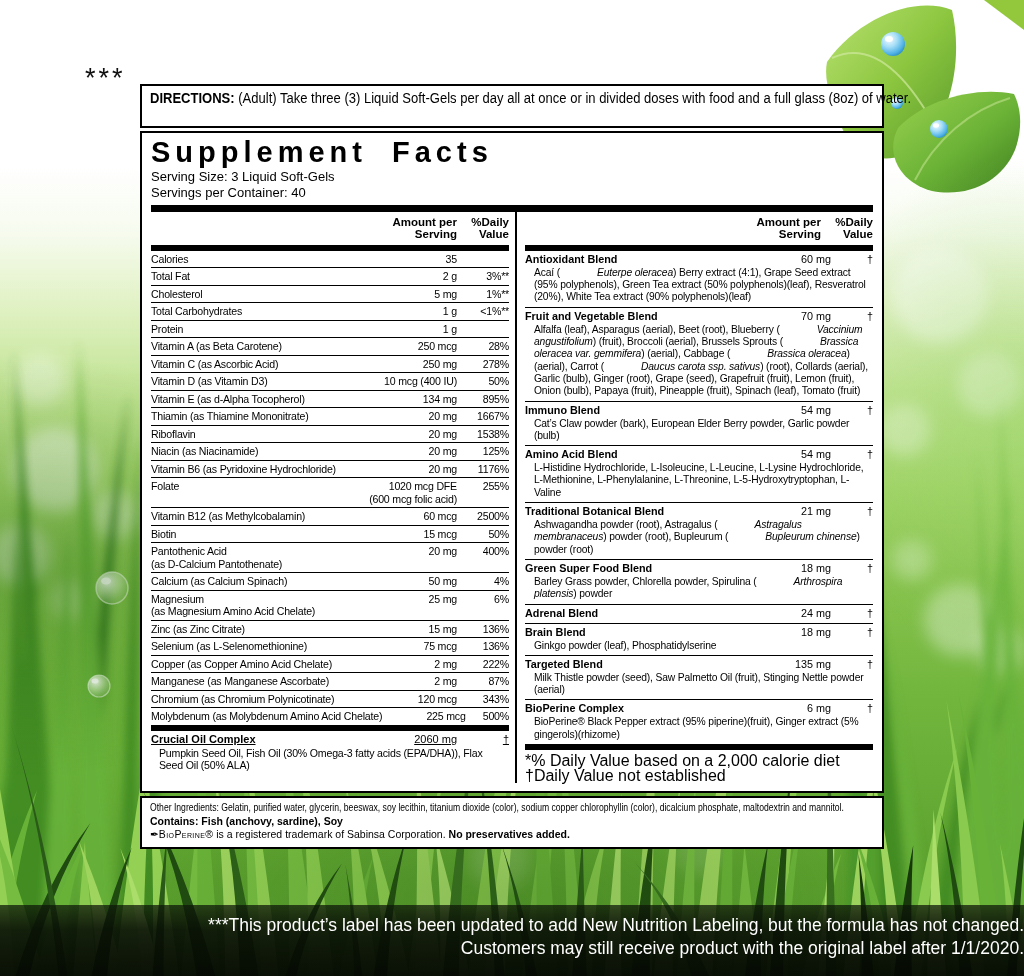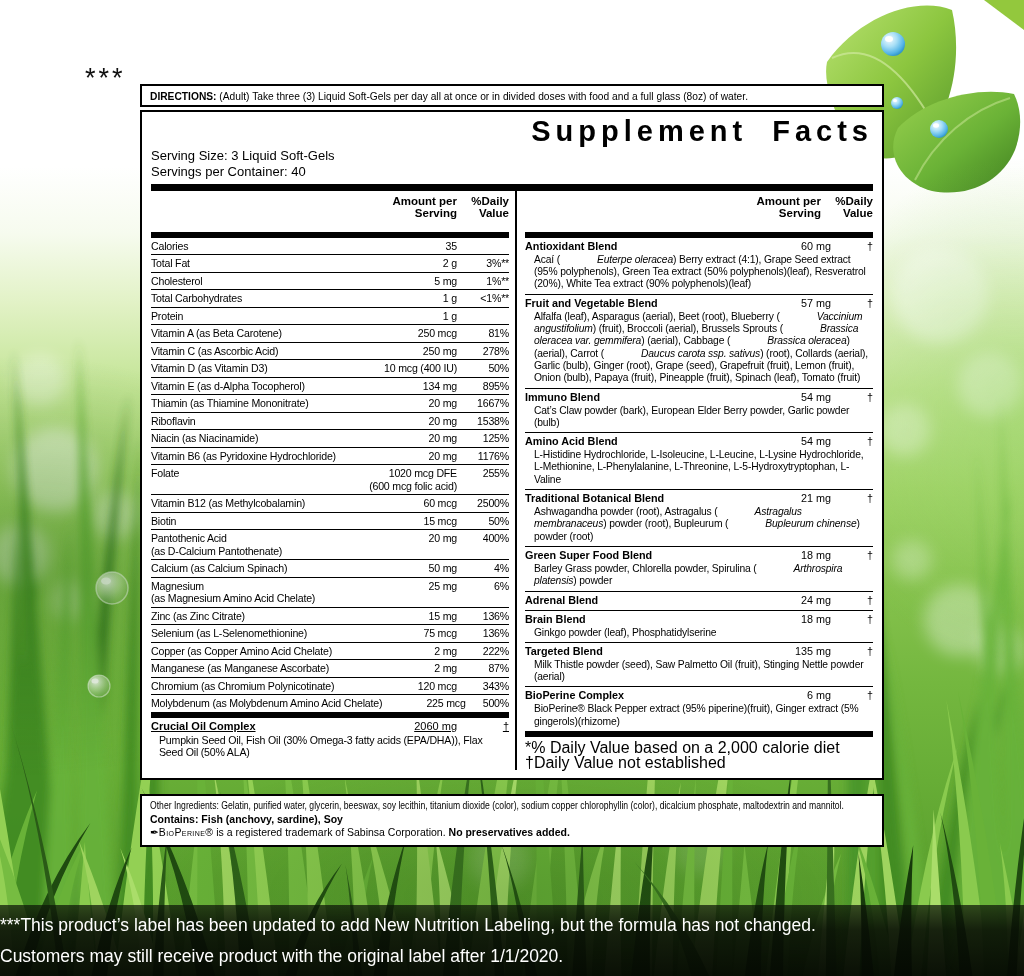--- a/index.html
+++ b/index.html
@@ -9,31 +9,31 @@
       #c2e494 40%,#a2d469 50%,#86c24d 60%,#74b73f 70%,#67ad36 80%,#5ba02e 90%,#55982b 100%);}
   .tint{position:absolute;inset:0;pointer-events:none;
     background:
       radial-gradient(ellipse 420px 300px at 3% 58%,rgba(43,104,22,.38),transparent 70%),
       radial-gradient(ellipse 300px 360px at 99% 42%,rgba(150,210,100,.45),transparent 70%),
       radial-gradient(ellipse 500px 200px at 50% 92%,rgba(40,90,20,.25),transparent 75%);}
   #bg-svg{position:absolute;left:0;top:0;z-index:0;}
   .asterisks{position:absolute;left:85px;top:63px;z-index:3;font-size:27px;letter-spacing:3px;color:#111;}
   
   .label-wrap{position:absolute;left:140px;top:84px;width:744px;z-index:3;color:#000;}
-  .dirbox{background:#fff;border:2px solid #000;padding:4px 8px 3px;font-size:11px;white-space:nowrap;}
+  .dirbox{background:#fff;border:2px solid #000;padding:4px 8px 20px;font-size:14px;white-space:nowrap;}
   .squeeze{display:inline-block;transform:scaleX(.93);transform-origin:0 50%;white-space:nowrap;}
   .squeeze2{display:inline-block;transform:scaleX(.82);transform-origin:0 50%;white-space:nowrap;}
   .mainbox{background:#fff;border:2.5px solid #000;margin-top:3px;padding:4px 9px 8px;}
-  .sf-title{font-size:29px;font-weight:900;letter-spacing:5px;word-spacing:12px;line-height:1.1;text-align:right;}
+  .sf-title{font-size:29px;font-weight:900;letter-spacing:5px;word-spacing:12px;line-height:1.1;}
   .serv{font-size:13px;line-height:16px;}
   .bar{height:7px;background:#000;margin-top:4px;}
   .cols{display:flex;}
   .col-left{width:358px;padding-right:6px;border-right:2px solid #000;}
   .col-right{flex:1;padding-left:8px;}
-  .hdr{display:flex;justify-content:flex-end;font-weight:bold;font-size:11.5px;line-height:12.5px;padding:4px 0 12px;}
+  .hdr{display:flex;justify-content:flex-end;font-weight:bold;font-size:11.5px;line-height:12.5px;padding:4px 0 4px;}
   .hdr .h-amt{width:104px;text-align:right;}
   .hdr .h-dv{width:52px;text-align:right;}
   .bar2{height:6px;background:#000;}
   .rows .row{display:flex;padding:2px 0;font-size:10.6px;line-height:12.5px;letter-spacing:-.2px;}
   .rows .row + .row{border-top:1.5px solid #000;}
   .row .nm{flex:1;overflow:visible;}
   .row .nm span{white-space:nowrap;display:block;}
   .row .amt{width:100px;text-align:right;}
   .row .amt div{white-space:nowrap;}
   .row .dv{width:52px;text-align:right;white-space:nowrap;}
@@ -45,29 +45,29 @@
   .oil .bdesc{padding:1px 0 2px 8px;font-size:10.6px;line-height:12.5px;letter-spacing:-.2px;}
   .blends .brow{padding:2px 0 3px;font-size:10.8px;}
   .blends .brow + .brow{border-top:1.5px solid #000;}
   .bhead{display:flex;line-height:13px;justify-content:center;}
   .bhead .nm{flex:1;font-weight:bold;}
   .bhead .amt{width:70px;text-align:right;white-space:nowrap;}
   .bhead .dv{width:42px;text-align:right;}
   .bdesc{padding:1px 0 0 9px;font-size:10.3px;line-height:12.3px;letter-spacing:-.15px;}
   .bdesc i{font-style:italic;padding-left:37px;}
   .footnotes{padding-top:4px;font-size:16px;line-height:14.5px;}
-  .otherbox{background:#fff;border:2.5px solid #000;margin-top:14px;padding:3px 8px 5px;font-size:10.5px;line-height:13.5px;}
+  .otherbox{background:#fff;border:2.5px solid #000;margin-top:3px;padding:3px 8px 5px;font-size:10.5px;line-height:13.5px;}
   .otherbox .bold{font-weight:bold;}
   .tm-brand{font-variant:small-caps;letter-spacing:.4px;}
   
   .banner{position:absolute;left:0;top:905px;width:1024px;height:71px;z-index:2;
     background:linear-gradient(180deg,rgba(13,22,8,.72) 0%,rgba(8,14,5,.9) 35%,rgba(4,8,2,.96) 100%);
-    color:#fff;text-align:left;}
+    color:#fff;text-align:right;}
   .banner .l1{margin-top:10px;font-size:17.5px;}
-  .banner .l2{margin-top:10px;font-size:17.5px;}
+  .banner .l2{margin-top:2px;font-size:17.5px;}
 </style>
 </head>
 <body>
 
 <div class="page">
 
   <svg id="bg-svg" width="1024" height="976" viewBox="0 0 1024 976">
     <defs>
       <filter id="blur4" x="-30%" y="-30%" width="160%" height="160%">
           <feGaussianBlur stdDeviation="4"></feGaussianBlur>
@@ -324,21 +324,21 @@
 
               <div class="row">
                 <div class="nm">
                   <span>Vitamin A (as Beta Carotene)</span>
                   <span></span>
                 </div>
                 <div class="amt">
                   <div>250 mcg</div>
                   <div></div>
                 </div>
-                <div class="dv">81%</div>
+                <div class="dv">28%</div>
               </div>
 
               <div class="row">
                 <div class="nm">
                   <span>Vitamin C (as Ascorbic Acid)</span>
                   <span></span>
                 </div>
                 <div class="amt">
                   <div>250 mg</div>
                   <div></div>
@@ -586,21 +586,21 @@
                   <div class="nm">Antioxidant Blend</div>
                   <div class="amt">60 mg</div>
                   <div class="dv">†</div>
                 </div>
                 <div class="bdesc">Acaí (<i>Euterpe oleracea</i>) Berry extract (4:1), Grape Seed extract (95% polyphenols), Green Tea extract (50% polyphenols)(leaf), Resveratrol (20%), White Tea extract (90% polyphenols)(leaf)</div>
               </div>
 
               <div class="brow">
                 <div class="bhead">
                   <div class="nm">Fruit and Vegetable Blend</div>
-                  <div class="amt">57 mg</div>
+                  <div class="amt">70 mg</div>
                   <div class="dv">†</div>
                 </div>
                 <div class="bdesc">Alfalfa (leaf), Asparagus (aerial), Beet (root), Blueberry (<i>Vaccinium angustifolium</i>) (fruit), Broccoli (aerial), Brussels Sprouts (<i>Brassica oleracea var. gemmifera</i>) (aerial), Cabbage (<i>Brassica oleracea</i>) (aerial), Carrot (<i>Daucus carota ssp. sativus</i>) (root), Collards (aerial), Garlic (bulb), Ginger (root), Grape (seed), Grapefruit (fruit), Lemon (fruit), Onion (bulb), Papaya (fruit), Pineapple (fruit), Spinach (leaf), Tomato (fruit)</div>
               </div>
 
               <div class="brow">
                 <div class="bhead">
                   <div class="nm">Immuno Blend</div>
                   <div class="amt">54 mg</div>
                   <div class="dv">†</div>

